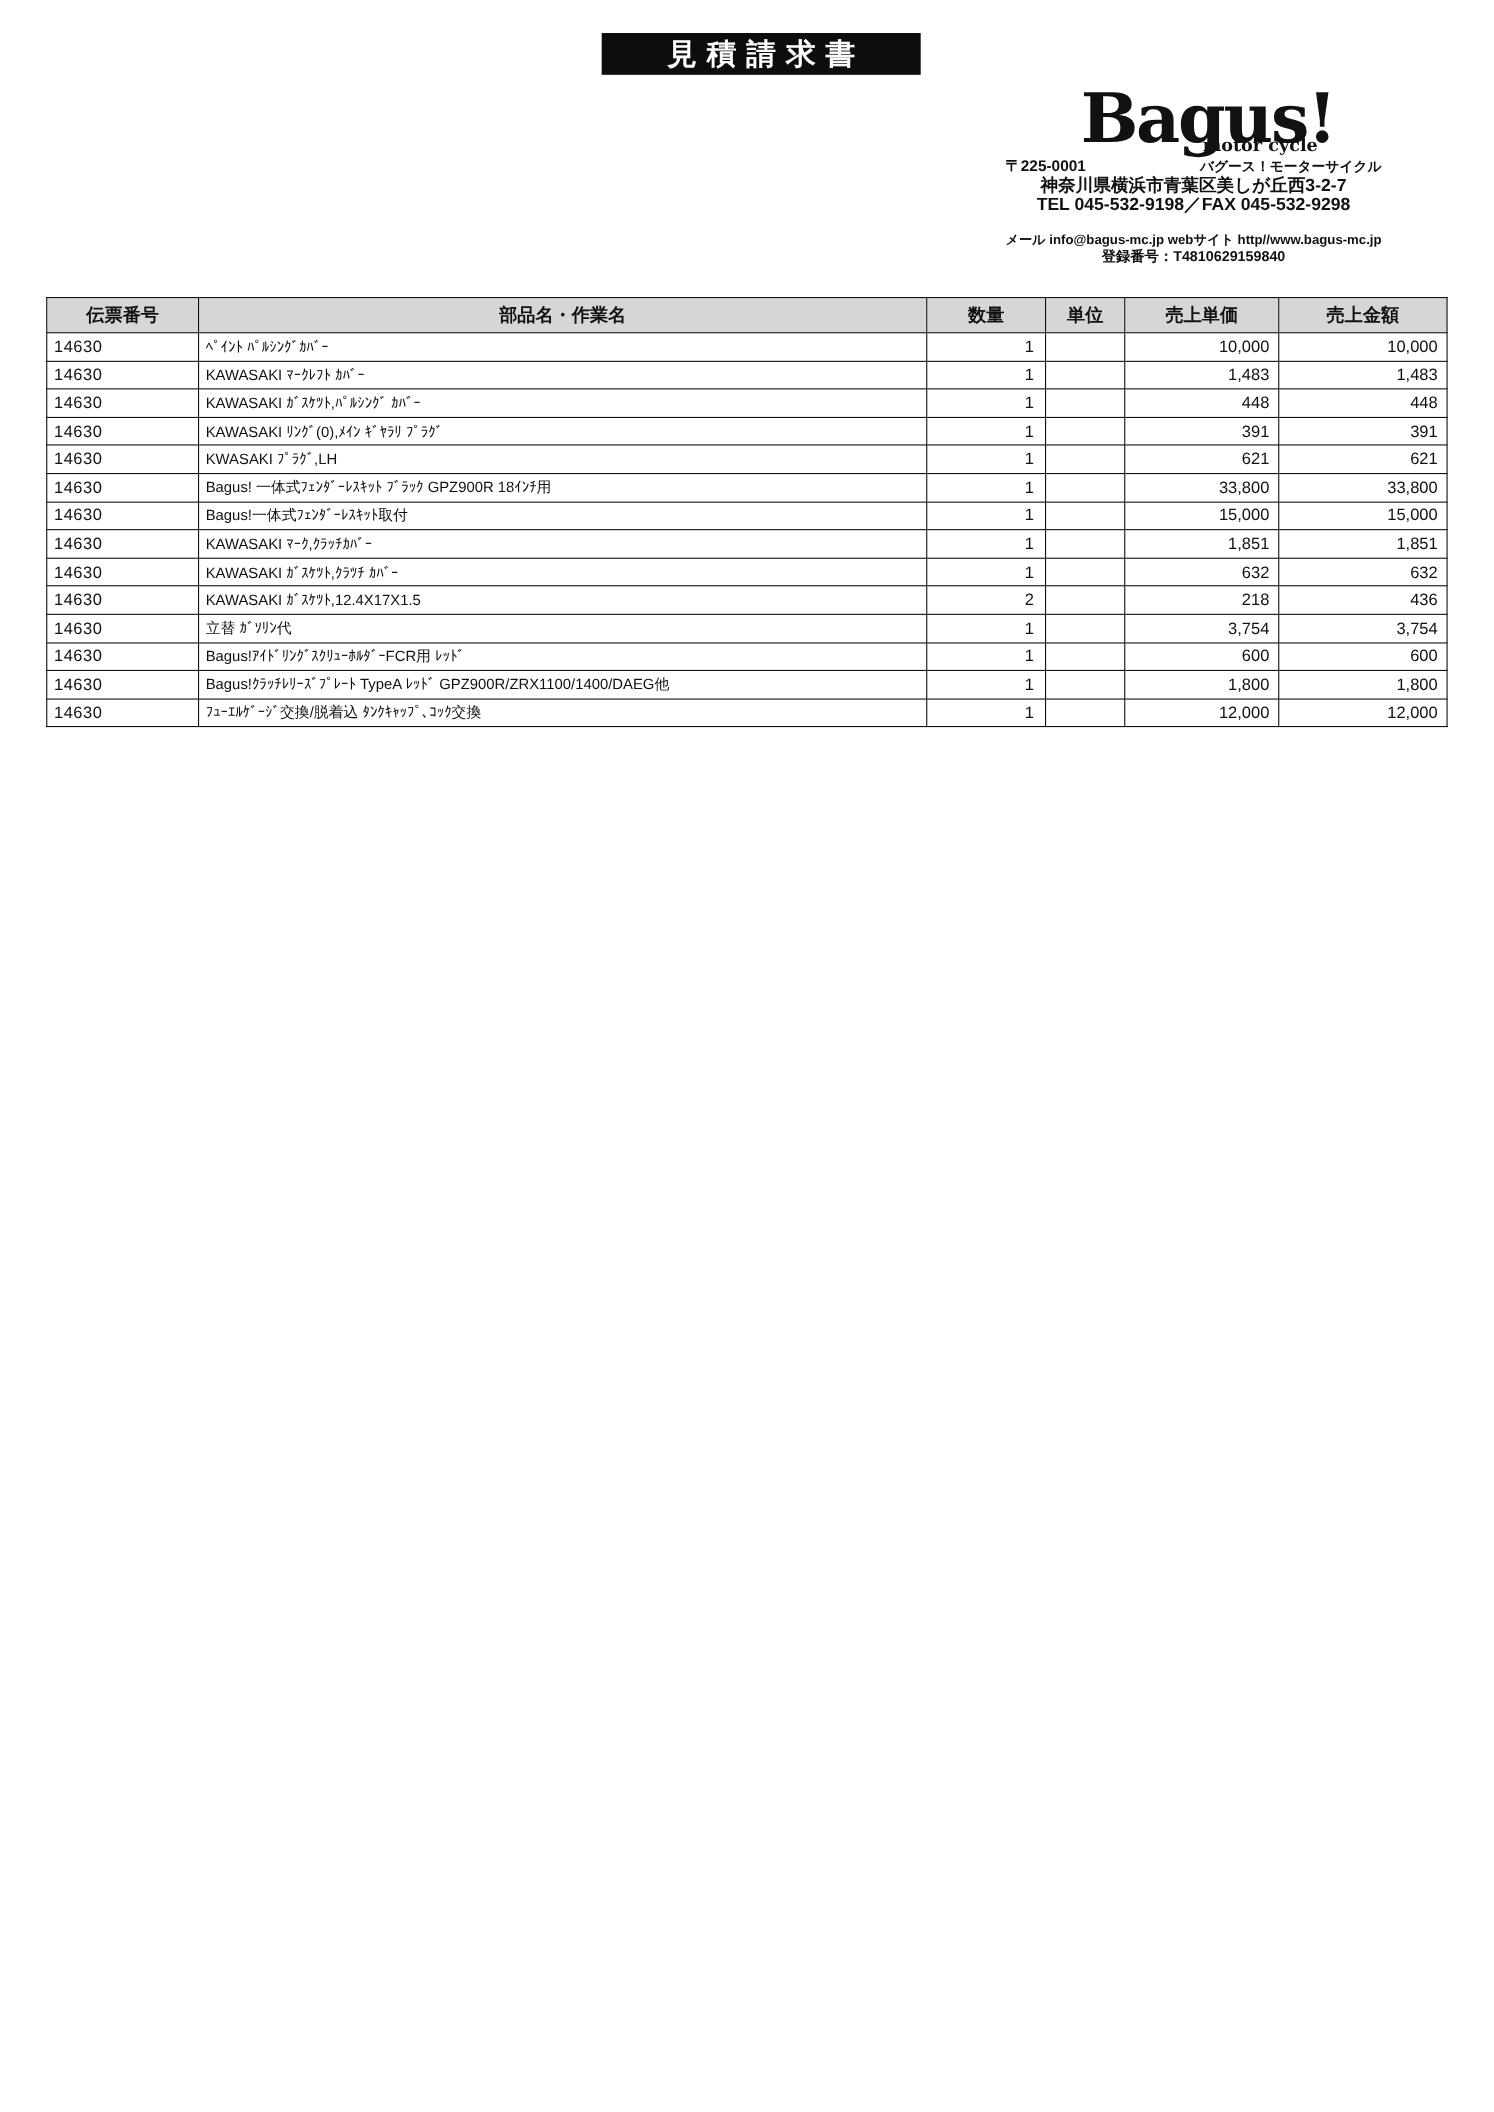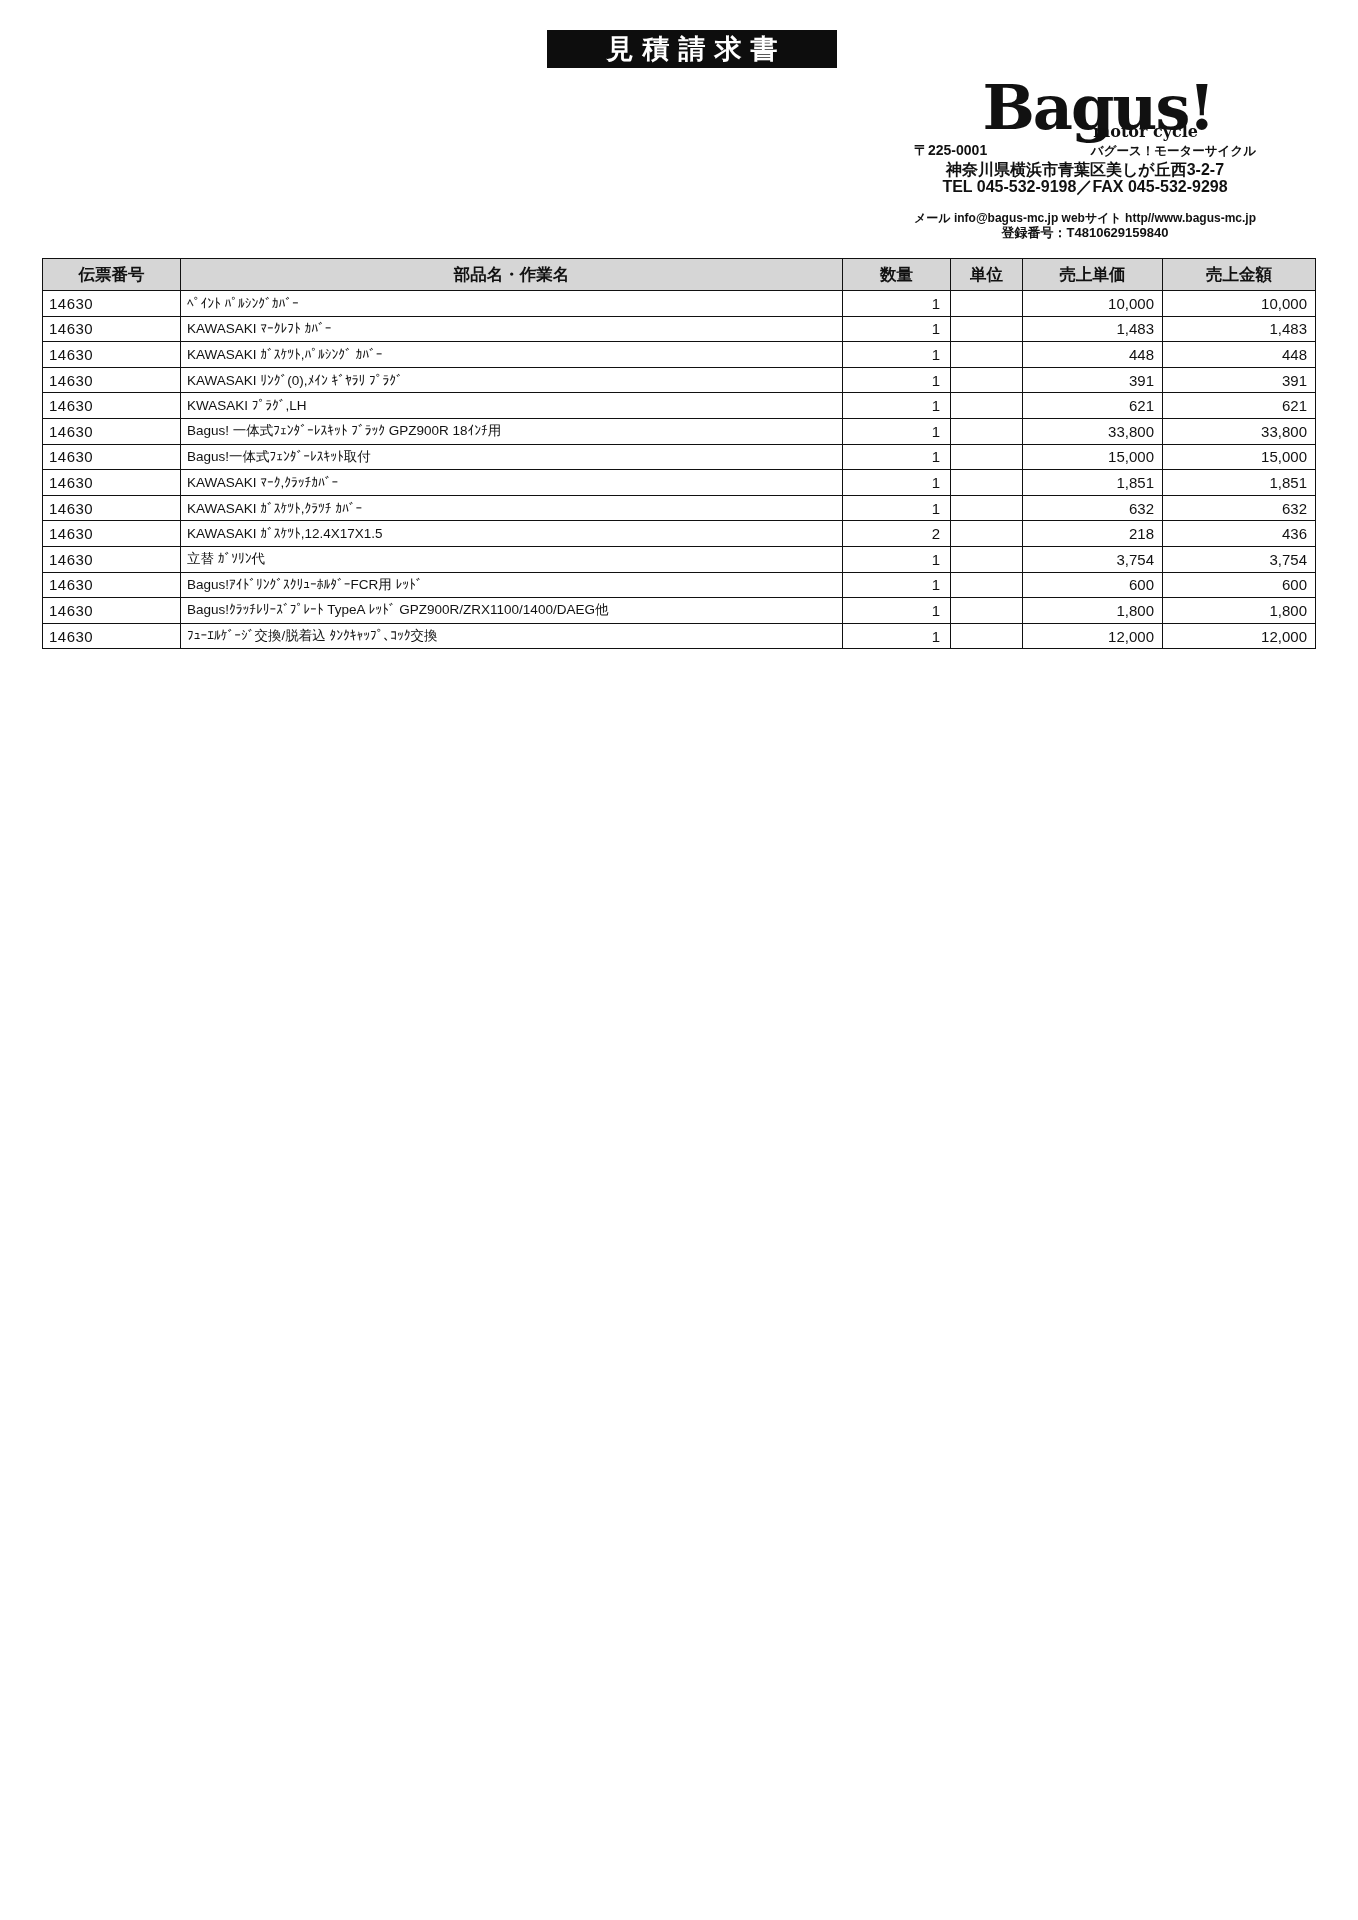--- a/index.html
+++ b/index.html
@@ -30,21 +30,21 @@
   }
   .line-postal { display:flex; justify-content:space-between; align-items:baseline; margin-top:2px; }
   .postal { font-size:14px; }
   .kana { font-size:12.5px; }
   .line-addr { text-align:center; font-size:16px; line-height:17px; margin-top:1px; }
   .line-tel  { text-align:center; font-size:16px; line-height:17px; }
   .line-mail { text-align:center; font-size:12px; line-height:14px; margin-top:16px; }
   .line-reg  { text-align:center; font-size:13px; line-height:15px; }
   
   table.items {
-    position:absolute; left:42px; top:258px; width:1274px;
+    position:absolute; left:42px; top:270px; width:1274px;
     border-collapse:collapse; table-layout:fixed;
   }
   .items th, .items td { border:1.8px solid var(--border,#111111); box-sizing:border-box; overflow:hidden; white-space:nowrap; }
   .items th {
     background:var(--header-bg,#d6d6d6); height:32px;
     font-size:16.5px; font-weight:bold; text-align:center;
   }
   .items td { height:25.6px; font-size:15px; padding:0 6px; background:#fff; }
   .c-slip   { width:138px; }
   .c-item   { width:662px; }

